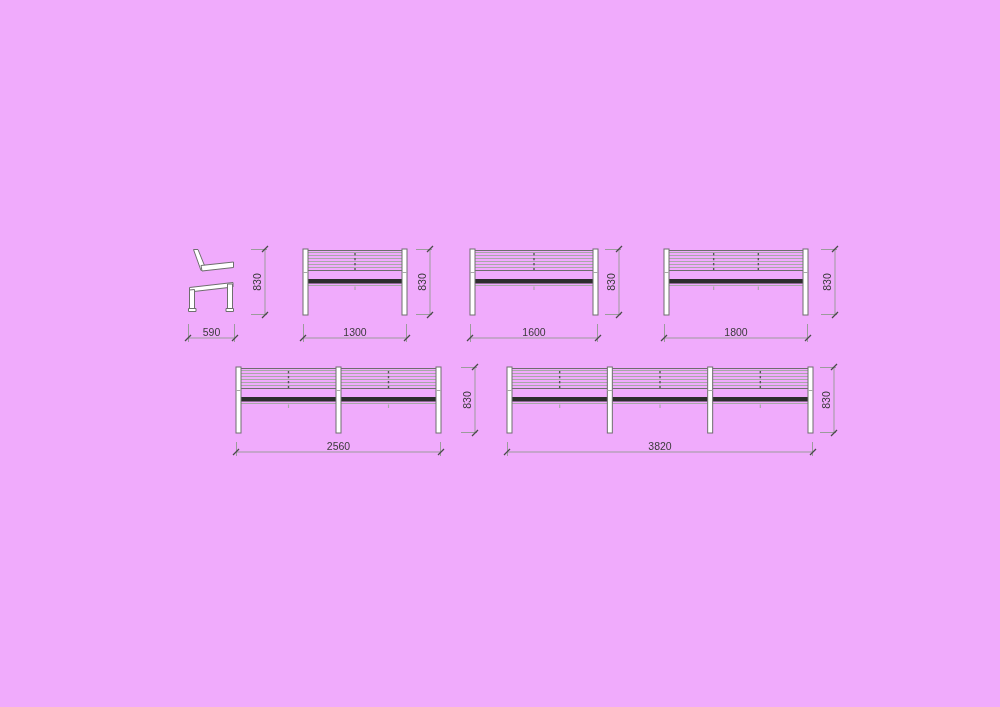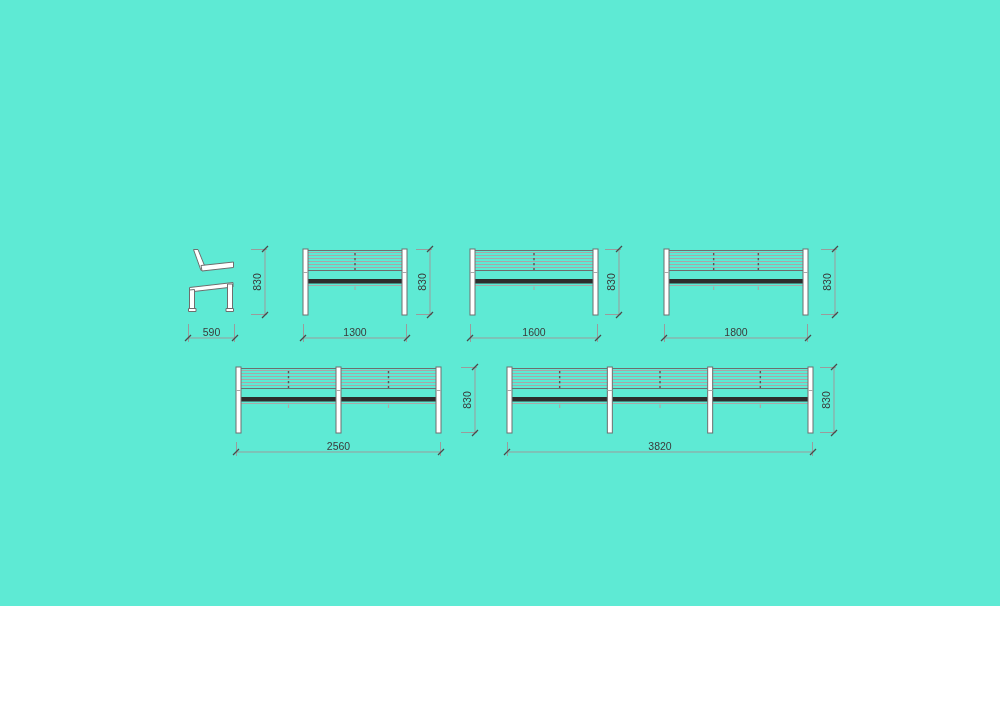--- a/index.html
+++ b/index.html
@@ -1,20 +1,20 @@
 <!DOCTYPE html>
 <html><head>
 <meta charset="utf-8">
 <style>
   html, body { margin: 0; padding: 0; background: #ffffff; }
   .canvas {
     position: relative;
     width: 1000px;
-    height: 606px;
-    background: #5eead4;
+    height: 707px;
+    background: #f0abfc;
     overflow: hidden;
     font-family: "Liberation Sans", sans-serif;
   }
   svg text {
     font-family: "Liberation Sans", sans-serif;
     font-size: 10.5px;
     fill: #3a3a3a;
   }
 </style>
 </head>

